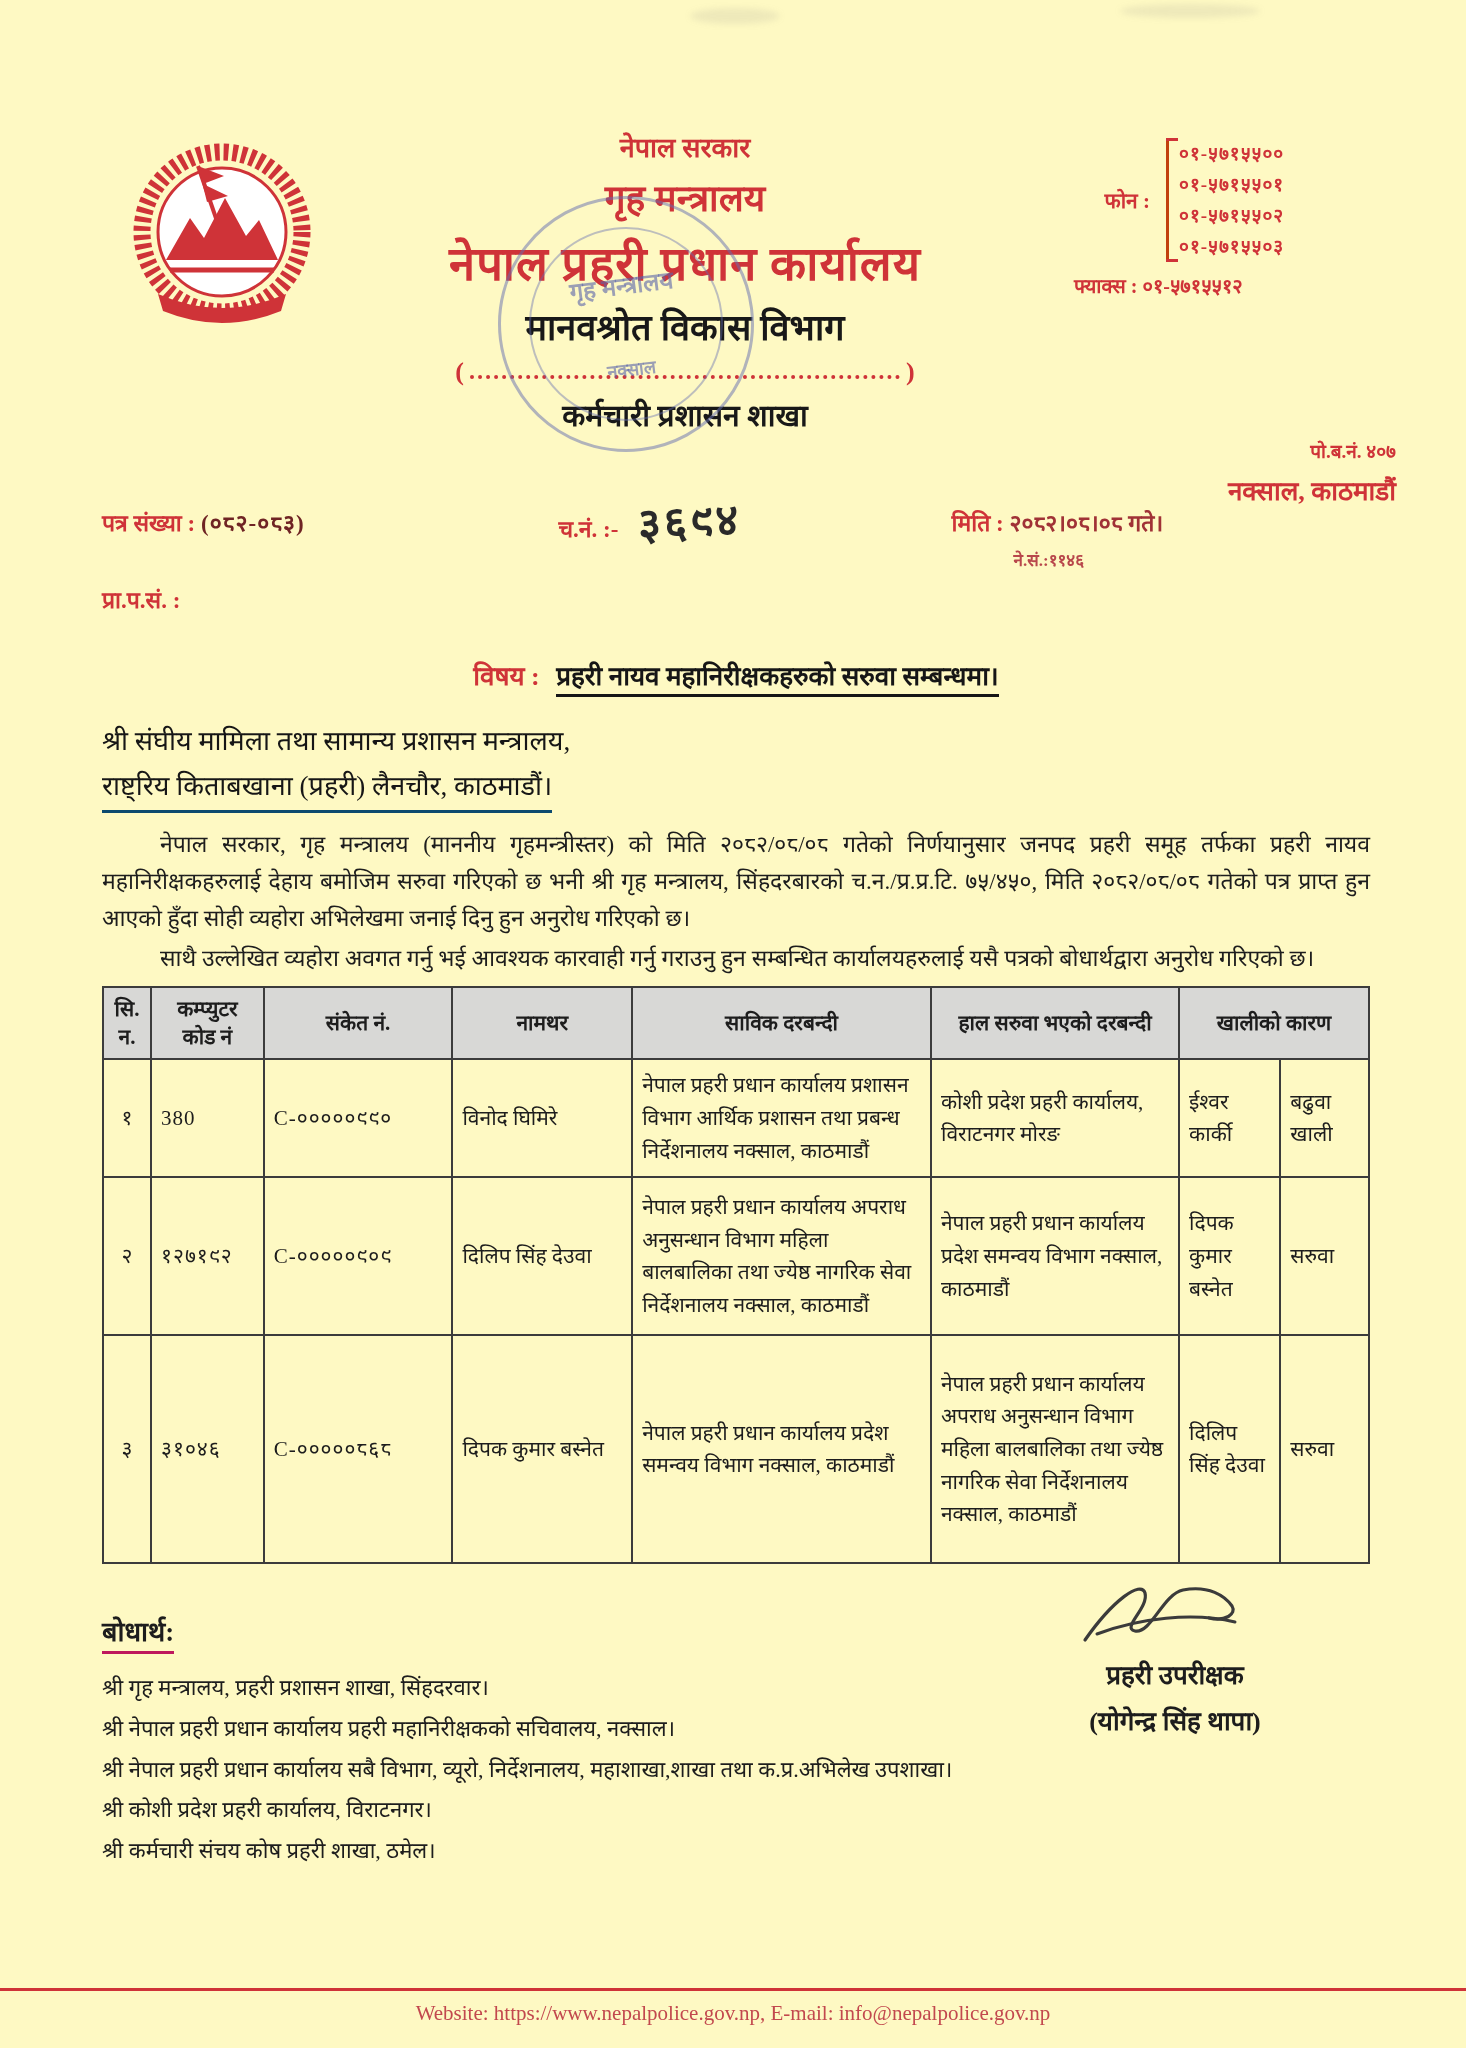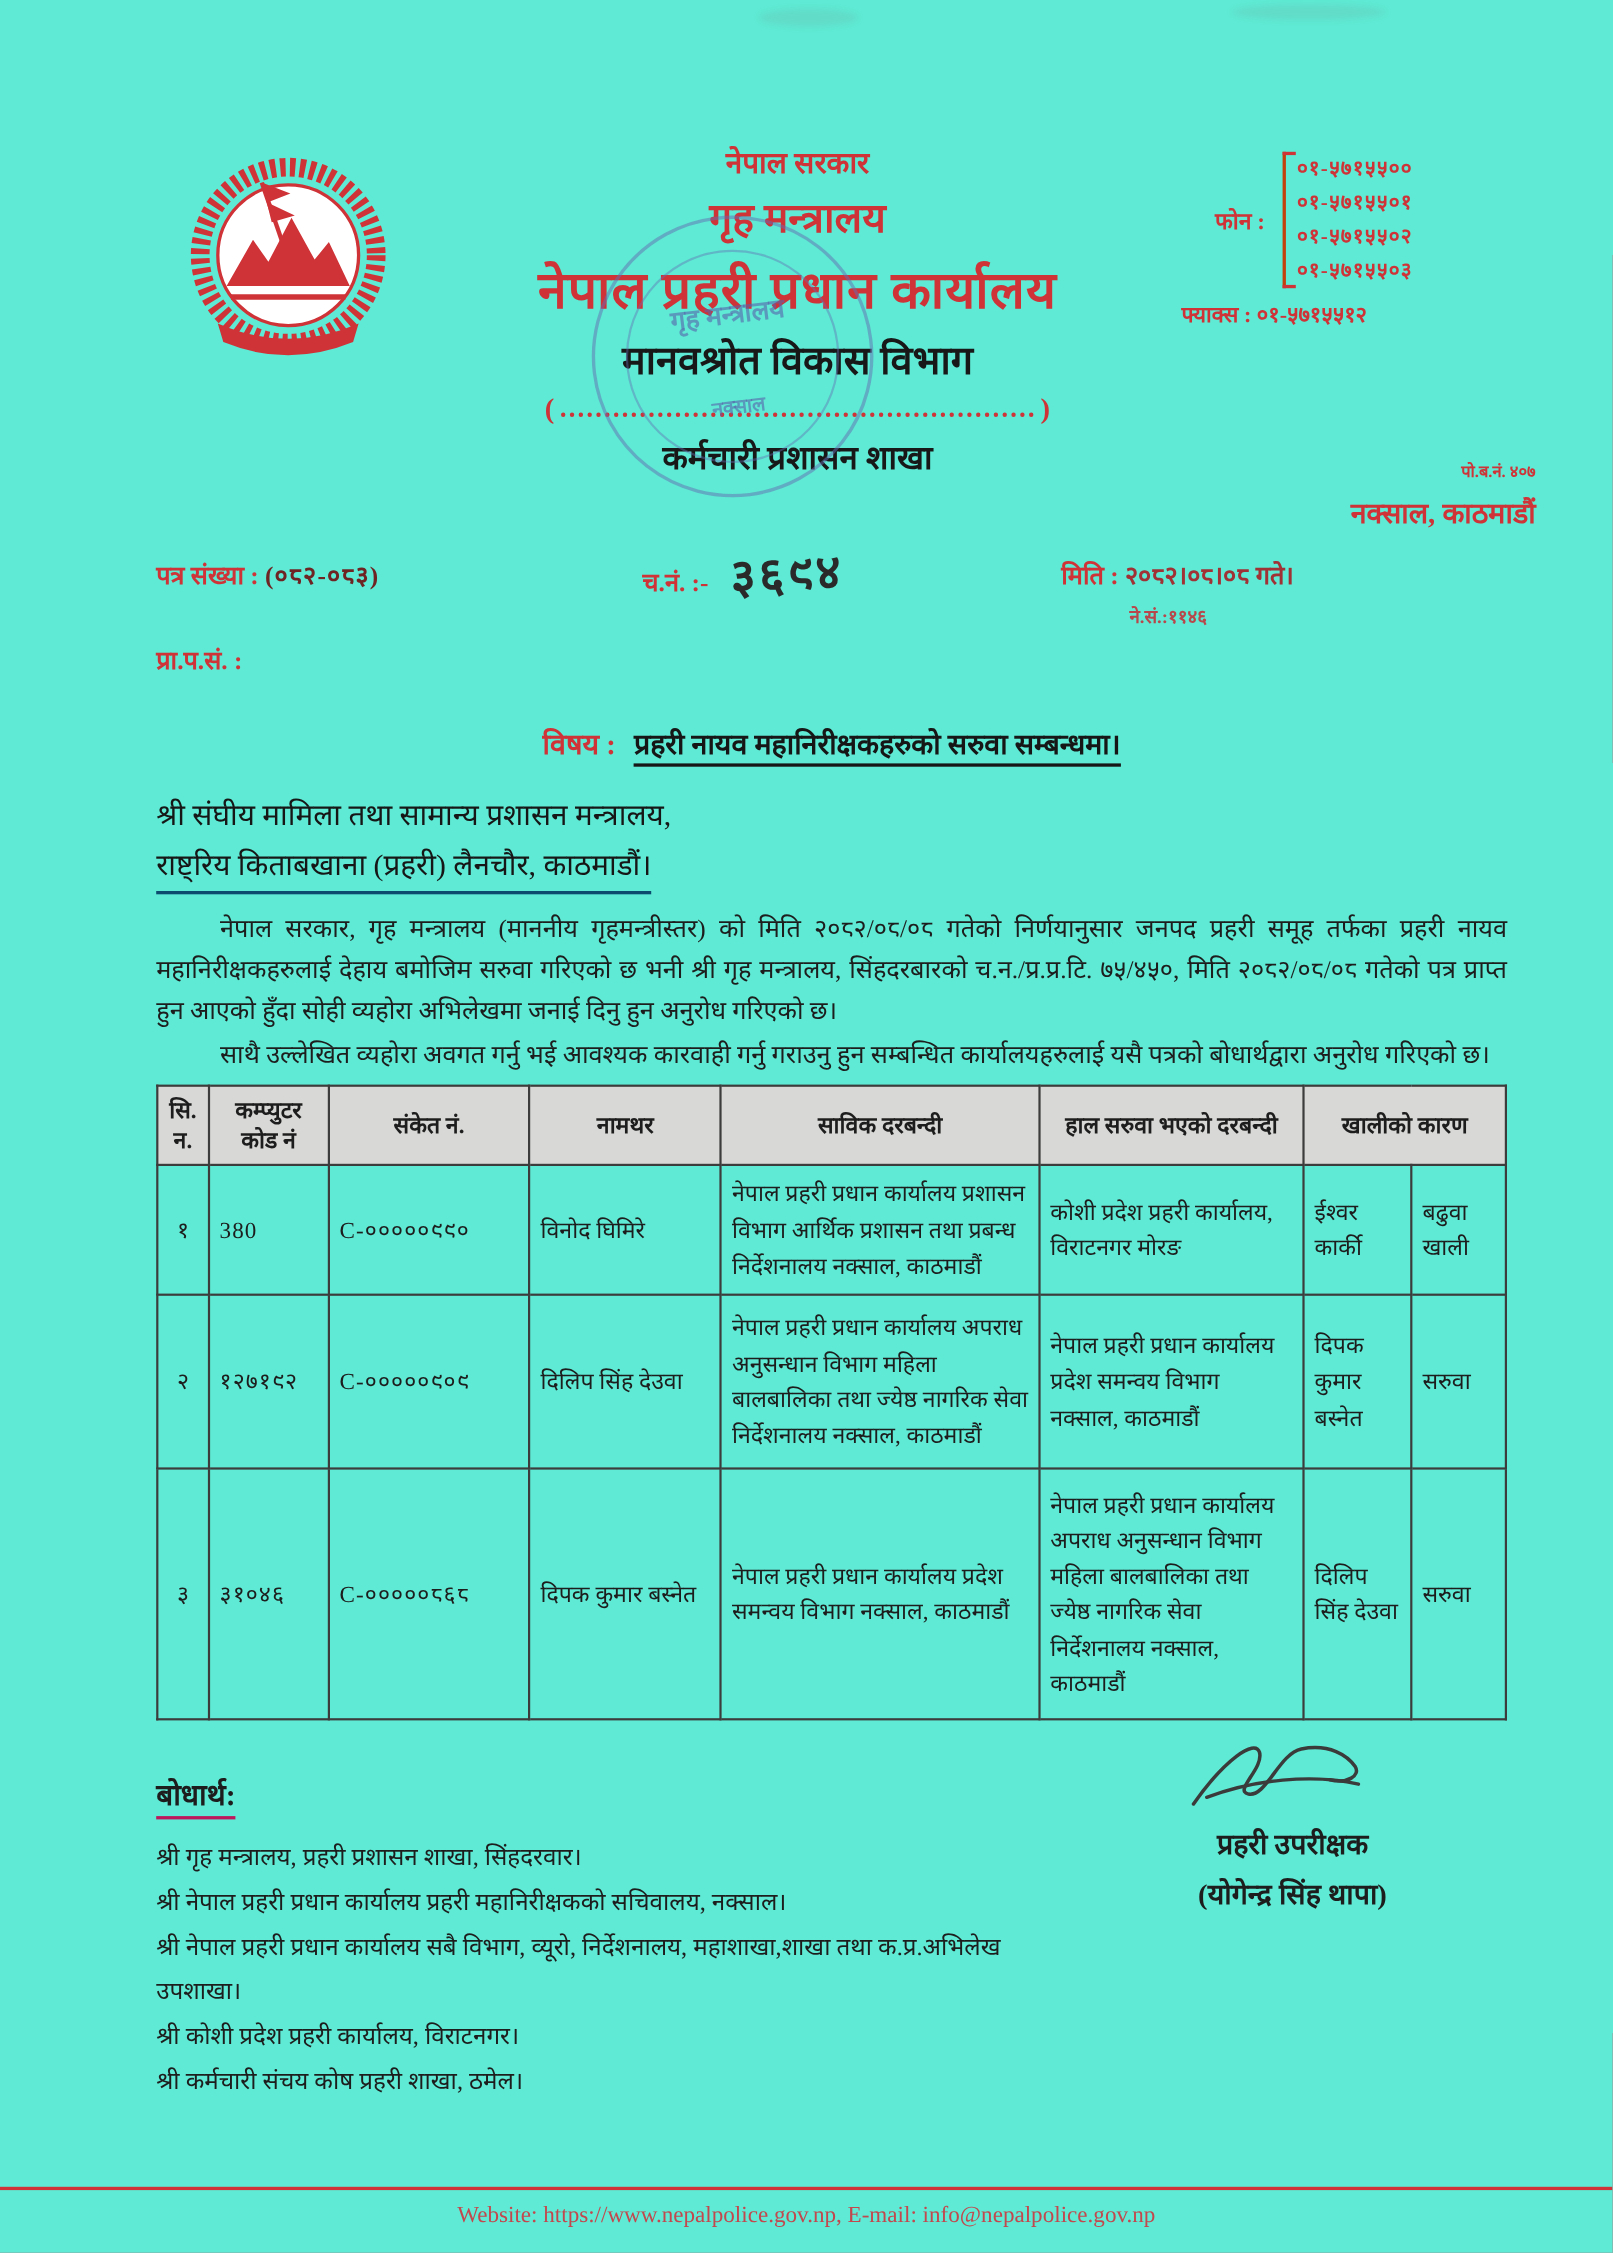--- a/index.html
+++ b/index.html
@@ -1,25 +1,24 @@
 <!DOCTYPE html>
 <html lang="ne"><head>
 <meta charset="utf-8">
 <style>
   * { margin:0; padding:0; box-sizing:border-box; }
   html,body { background:#9a9a9a; }
   .page {
     position:relative;
     width:1466px; height:2048px;
     margin:0 auto;
-    background:#5eead4;
+    background:#fef9c3;
     font-family:"Liberation Serif","DejaVu Serif",serif;
     color:#1d1d1d;
     overflow:hidden;
-    padding-left:40px;
   }
   .red { color:#cf3338; }
   .content { padding:0 96px 0 102px; }
 
   
   .letterhead { position:relative; height:500px; }
   .logo { position:absolute; left:132px; top:132px; width:180px; height:212px; }
   .head-center { position:absolute; left:300px; top:128px; width:770px; text-align:center; }
   .gov-line   { font-size:27px; font-weight:bold; color:#cf3338; }
   .ministry   { font-size:37px; font-weight:bold; color:#cf3338; margin-top:6px; }
@@ -33,21 +32,21 @@
   .phone-row { display:flex; align-items:center; }
   .phone-label { font-size:21px; width:86px; text-align:right; padding-right:6px; }
   .phone-bracket { position:relative; border-left:3px solid #c2410c; padding-left:10px; margin-left:10px; }
   .phone-bracket::before, .phone-bracket::after {
     content:""; position:absolute; left:-3px; width:12px; height:3px; background:#cf3338;
   }
   .phone-bracket::before { top:0; } .phone-bracket::after { bottom:0; }
   .phone-num { font-size:19px; line-height:31px; letter-spacing:1px; }
   .fax-row { margin-top:10px; font-size:20px; padding-left:4px; }
   .pobox-block { position:absolute; right:70px; top:418px; text-align:right; color:#cf3338; font-weight:bold; }
-  .pobox { font-size:15px; }
+  .pobox { font-size:19px;margin-top:20px; }
   .city  { font-size:26px; margin-top:8px; }
 
   
   .stamp {
     position:absolute; left:498px; top:196px; width:256px; height:256px;
     border:3px solid rgba(100,110,178,.5); border-radius:50%;
     transform:rotate(-7deg);
     display:flex; flex-direction:column; align-items:center; justify-content:center;
     pointer-events:none;
   }

